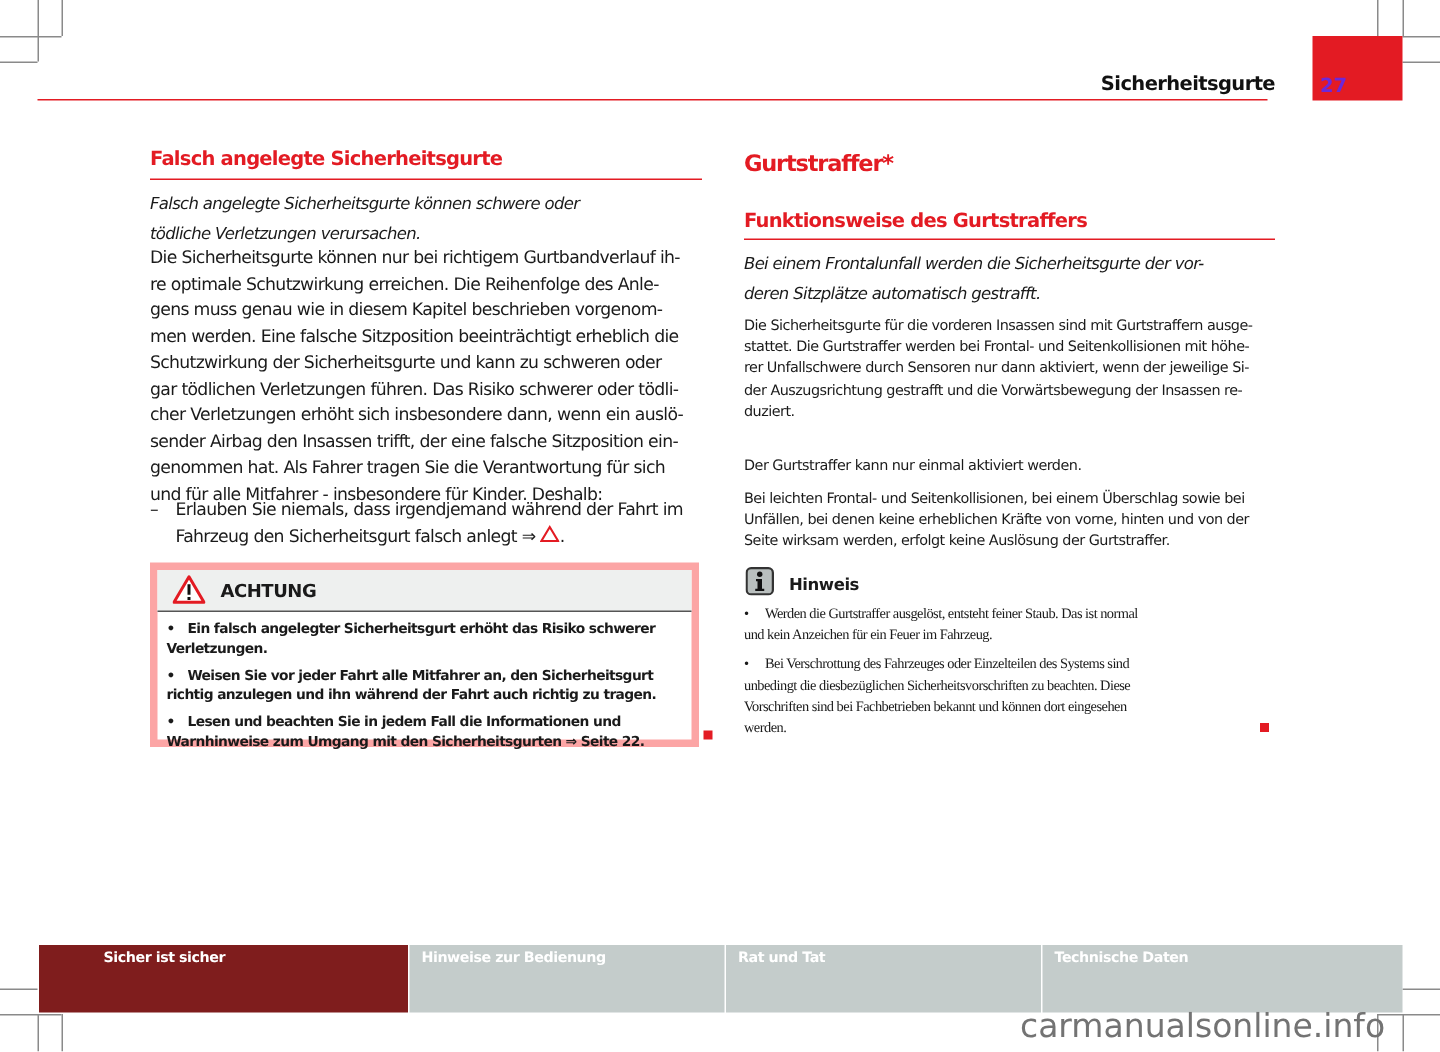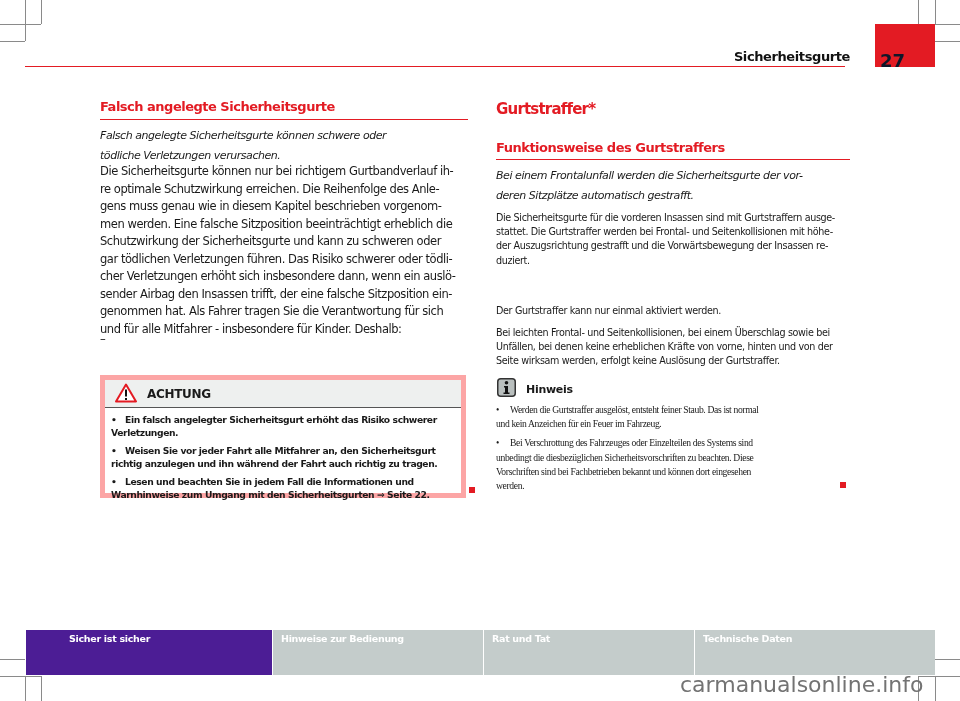--- a/index.html
+++ b/index.html
@@ -9,21 +9,21 @@
   }
   
   .crop { position:absolute; border-color:#8a8a8a; border-style:solid; border-width:0; }
 
   
   .header-rule { position:absolute; left:25px; top:66px; width:820px; height:1px; background:#e31b23; }
   .header-title { position:absolute; left:620px; top:49px; width:230px; text-align:right;
     font-family:"DejaVu Sans",sans-serif; font-weight:bold; font-size:13px; letter-spacing:-0.4px; color:#111; }
   .page-box { position:absolute; left:875px; top:24px; width:60px; height:43px; background:#e31b23; }
   .page-num { position:absolute; left:880px; top:50px; font-family:"DejaVu Sans",sans-serif;
-    font-weight:bold; font-size:18px; color:#0f172a; }
+    font-weight:bold; font-size:13px; color:#6d28d9; }
 
   .sec-head { position:absolute; font-family:"DejaVu Sans",sans-serif; font-weight:bold; color:#e31b23;
     font-size:13px; letter-spacing:-0.5px; }
   .sec-rule { position:absolute; height:1px; background:#e31b23; }
   .intro { position:absolute; font-family:"DejaVu Sans",sans-serif; font-style:italic; font-size:11px;
     line-height:20px; letter-spacing:-0.45px; color:#1a1a1a; }
   .body-l { position:absolute; font-family:"DejaVu Sans",sans-serif; font-size:11.5px; line-height:17.5px;
     letter-spacing:-0.45px; color:#1a1a1a; margin:0; }
   .body-r { position:absolute; font-family:"DejaVu Sans",sans-serif; font-size:9.6px; line-height:14.2px;
     letter-spacing:-0.35px; color:#1a1a1a; margin:0; }
@@ -54,21 +54,21 @@
     font-weight:bold; font-size:11px; letter-spacing:-0.3px; }
   .note-body { position:absolute; left:496px; top:403px; width:356px; font-family:Liberation Serif, serif;
     font-size:9.6px; line-height:14.2px; letter-spacing:-0.35px; }
   .note-body p { margin:0 0 5px 0; }
   .bullet { display:inline-block; width:14px; }
 
   
   .tab { position:absolute; top:630px; height:45px; background:#c4cccb; box-sizing:border-box; }
   .tab-label { position:absolute; top:3px; font-family:"DejaVu Sans",sans-serif; font-weight:bold;
     font-size:9.5px; letter-spacing:-0.3px; color:#fff; }
-  .tab.active { background:#4c1d95; }
+  .tab.active { background:#7f1d1d; }
 
   .watermark { position:absolute; left:680px; top:672px; font-family:"DejaVu Sans",sans-serif;
     font-size:22px; color:#737373; letter-spacing:0px; }
 </style>
 </head>
 <body>
 
 <div class="crop" style="left:0;top:24px;width:41px;height:0;border-top-width:1px;"></div>
 <div class="crop" style="left:0;top:41px;width:25px;height:0;border-top-width:1px;"></div>
 <div class="crop" style="left:25px;top:0;width:0;height:41px;border-left-width:1px;"></div>
@@ -110,20 +110,28 @@
   <div>Schutzwirkung der Sicherheitsgurte und kann zu schweren oder</div>
   <div>gar tödlichen Verletzungen führen. Das Risiko schwerer oder tödli-</div>
   <div>cher Verletzungen erhöht sich insbesondere dann, wenn ein auslö-</div>
   <div>sender Airbag den Insassen trifft, der eine falsche Sitzposition ein-</div>
   <div>genommen hat. Als Fahrer tragen Sie die Verantwortung für sich</div>
   <div>und für alle Mitfahrer - insbesondere für Kinder. Deshalb:</div>
 </div>
 
 <div class="dash-item" style="left:100px;top:330px;width:370px;height:40px;">
   <span class="dash">–</span>
+  <div class="dash-text">
+    <div>Erlauben Sie niemals, dass irgendjemand während der Fahrt im</div>
+    <div><span>Fahrzeug den Sicherheitsgurt falsch anlegt ⇒</span>
+      <svg class="warn-inline" viewBox="0 0 14 12">
+          <polygon points="7,1 13,11 1,11" fill="none" stroke="#e31b23" stroke-width="1.5"></polygon>
+        </svg><span>.</span>
+    </div>
+  </div>
 </div>
 
 <div class="warn-box">
   <div class="warn-head">
     <svg class="warn-icon" viewBox="0 0 22 20">
       <polygon points="11,1.5 21,18.5 1,18.5" fill="#fff" stroke="#e31b23" stroke-width="2" stroke-linejoin="round"></polygon>
       <rect x="10" y="6.5" width="2" height="7" fill="#111"></rect>
       <rect x="10" y="15" width="2" height="2" fill="#111"></rect>
     </svg>
     <div class="warn-title">ACHTUNG</div>
@@ -141,20 +149,21 @@
 <div class="sec-rule" style="left:496px;top:159px;width:354px;"></div>
 
 <div class="intro" style="left:496px;top:166px;width:360px;">
   <div>Bei einem Frontalunfall werden die Sicherheitsgurte der vor-</div>
   <div>deren Sitzplätze automatisch gestrafft.</div>
 </div>
 
 <div class="body-r" style="left:496px;top:211px;width:360px;">
   <div>Die Sicherheitsgurte für die vorderen Insassen sind mit Gurtstraffern ausge-</div>
   <div>stattet. Die Gurtstraffer werden bei Frontal- und Seitenkollisionen mit höhe-</div>
+  <div>rer Unfallschwere durch Sensoren nur dann aktiviert, wenn der jeweilige Si-</div>
   <div>der Auszugsrichtung gestrafft und die Vorwärtsbewegung der Insassen re-</div>
   <div>duziert.</div>
 </div>
 
 <div class="body-r" style="left:496px;top:304px;width:360px;">Der Gurtstraffer kann nur einmal aktiviert werden.</div>
 
 <div class="body-r" style="left:496px;top:326px;width:360px;">
   <div>Bei leichten Frontal- und Seitenkollisionen, bei einem Überschlag sowie bei</div>
   <div>Unfällen, bei denen keine erheblichen Kräfte von vorne, hinten und von der</div>
   <div>Seite wirksam werden, erfolgt keine Auslösung der Gurtstraffer.</div>

